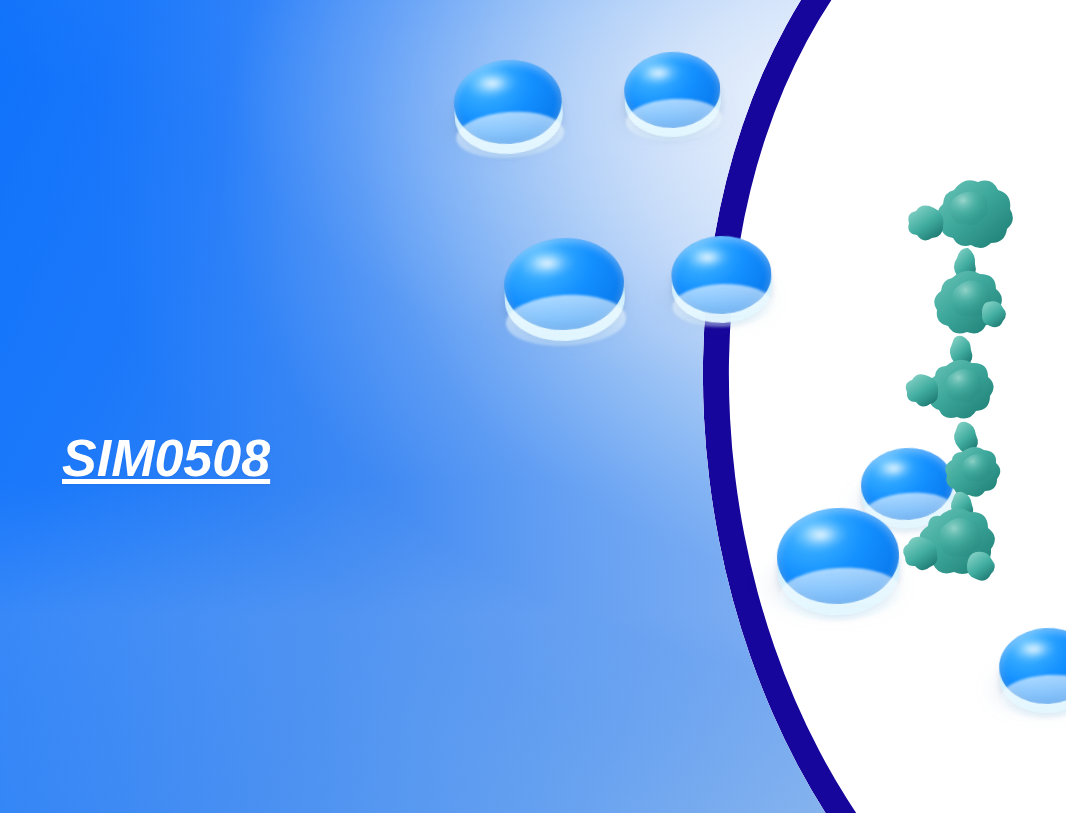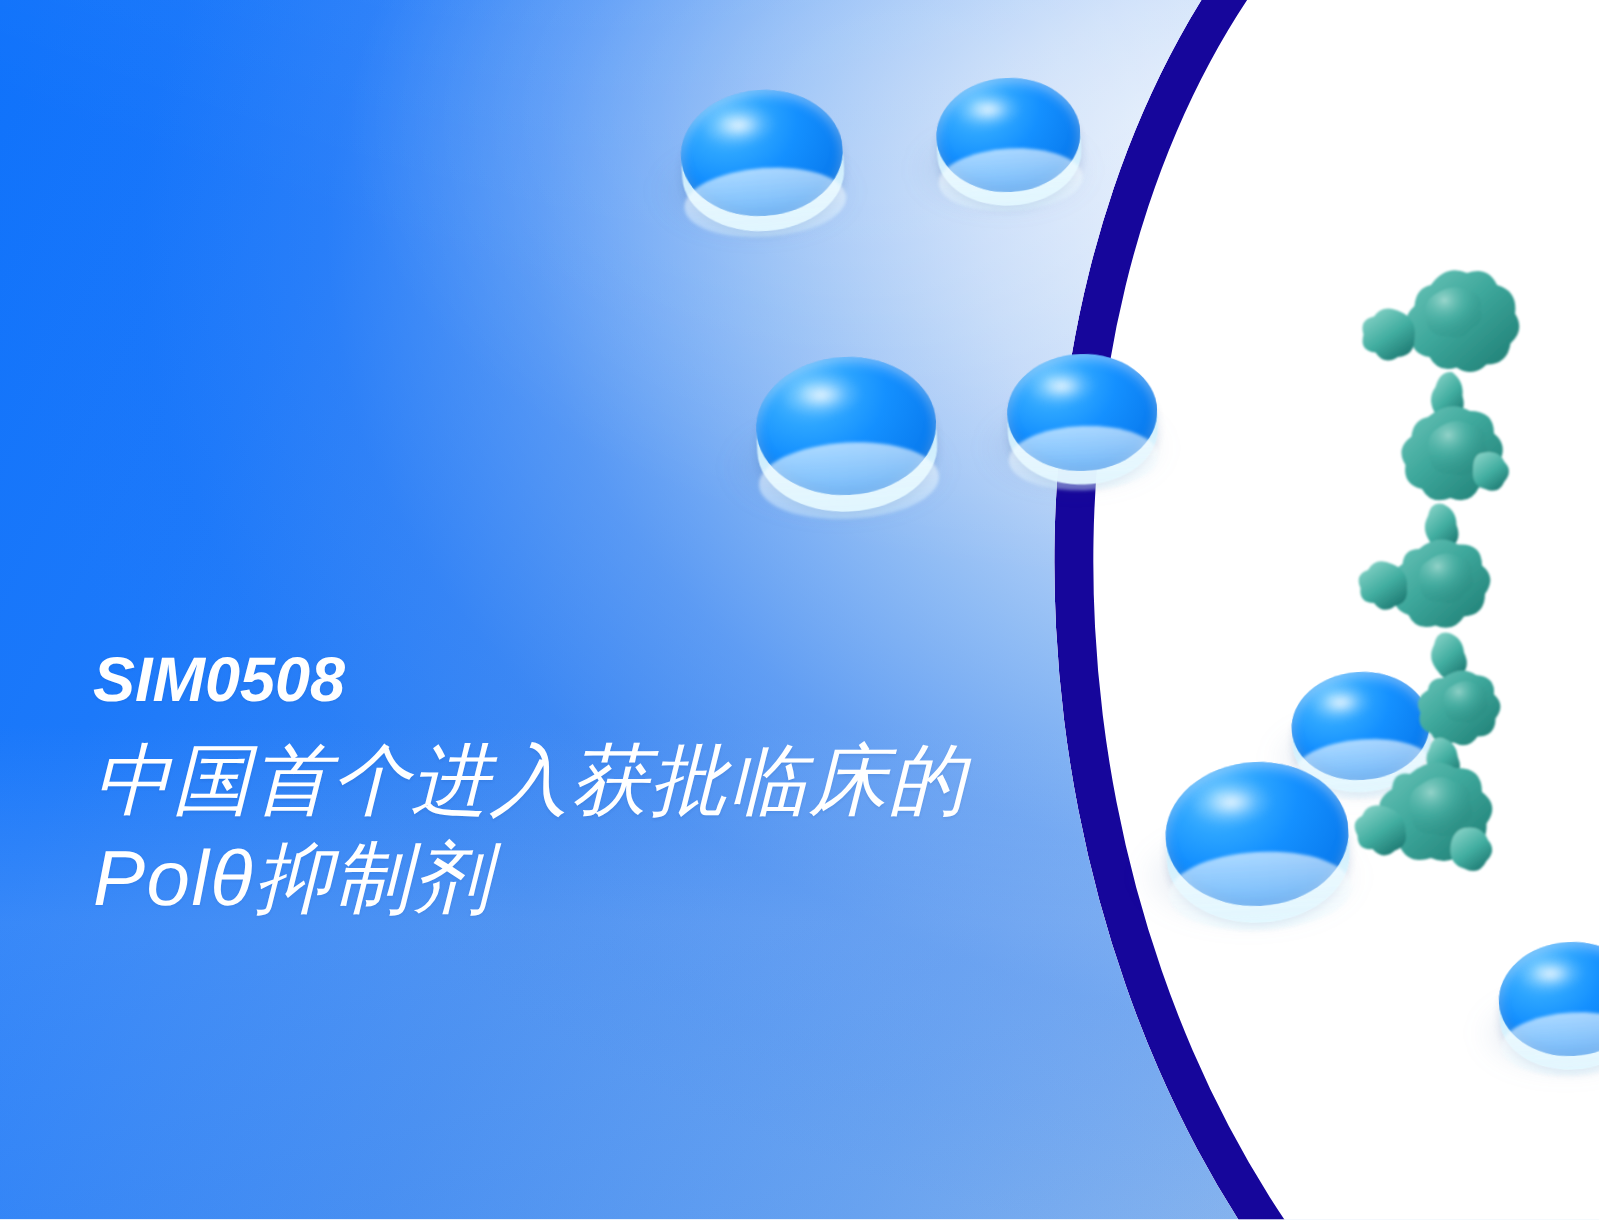--- a/index.html
+++ b/index.html
@@ -148,28 +148,29 @@
 
   
   .text-block {
     position:absolute;
     left:62px; top:432px;
     width:820px;
     color:#ffffff;
     z-index:40;
   }
   .title {
-    font-size:42px;
+    font-size:52px;
     font-weight:bold;
     font-style:italic;
     letter-spacing:0px;
     line-height:1.02;
     color:#ffffff;
     text-shadow:0 1px 2px rgba(10,60,140,0.10);
     white-space:nowrap;
+    text-decoration:underline;
   }
   .subtitle {
     margin-top:14px;
     font-size:52px;
     font-style:italic;
     font-weight:500;
     line-height:1.26;
     color:#ffffff;
     letter-spacing:1px;
     text-shadow:0 1px 2px rgba(10,60,140,0.10);
@@ -301,19 +302,15 @@
                  q-15 5 -21 -8 q-14 -4 -11 -18 q-7 -12 6 -20 q1 -12 12 -10 Z" fill="url(#tealA)"></path>
         <path d="M24 378 q-12 -4 -16 6 q-8 4 -3 13 q0 10 10 9 q7 8 15 1 q9 -3 7 -13 q0 -12 -13 -16 Z" fill="url(#tealB)"></path>
         <path d="M46 364 q13 -10 23 -3 q13 2 11 14 q5 10 -5 15 q-6 11 -19 6 q-14 1 -15 -12 q-4 -15 5 -20 Z" fill="url(#tealHi)" opacity="0.75"></path>
         <path d="M76 392 q12 -2 16 8 q6 7 -1 14 q-5 10 -15 5 q-10 -3 -9 -14 q1 -11 9 -13 Z" fill="url(#tealB)"></path>
       </g>
     </svg>
   </div>
 
   <div class="text-block">
     <div class="title">SIM0508</div>
-    <div class="subtitle">
-      <span class="line">中国首个进入获批临床的</span>
-      <span class="line">Polθ抑制剂</span>
-    </div>
   </div>
 
 </div>
 
 </body></html>

